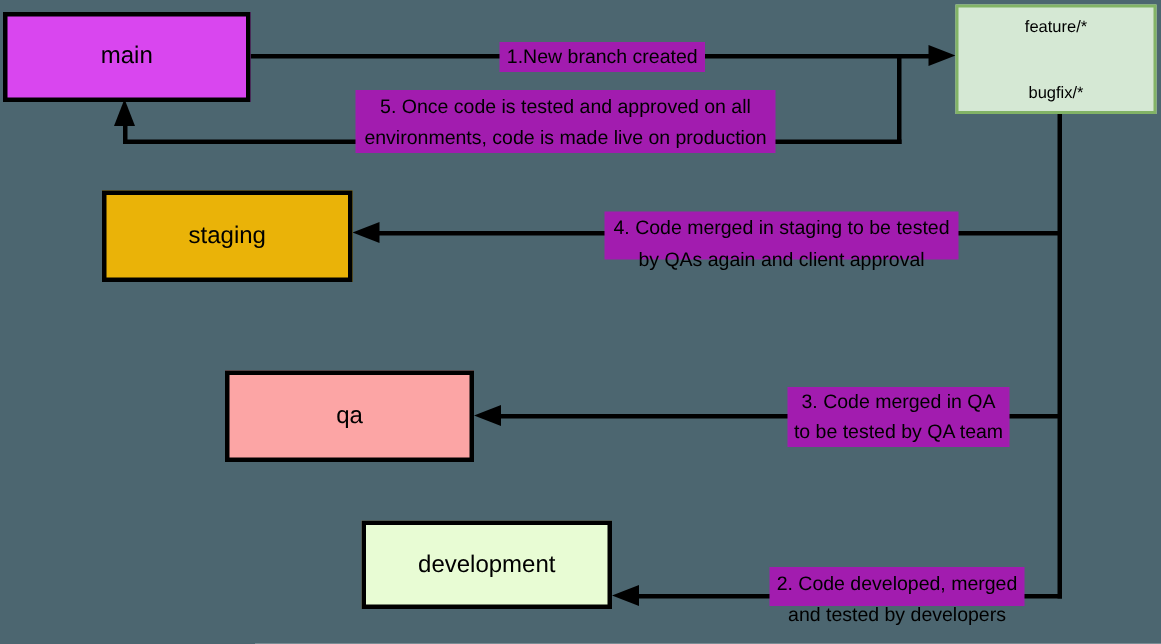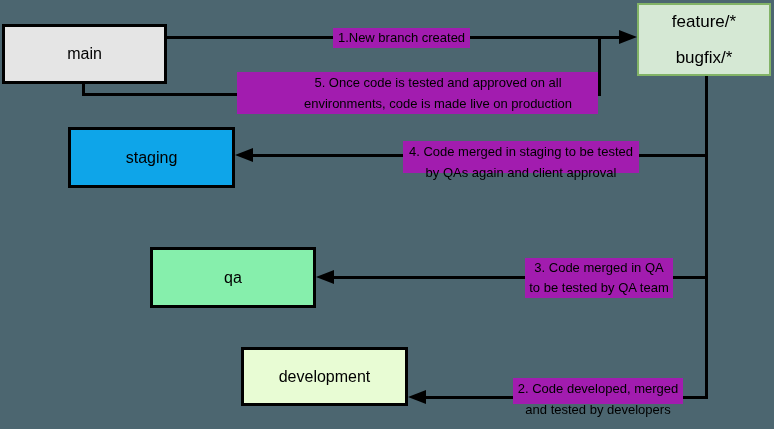--- a/index.html
+++ b/index.html
@@ -14,25 +14,25 @@
   .node {
     position: absolute;
     box-sizing: border-box;
     display: flex;
     align-items: center;
     justify-content: center;
     font-size: 16px;
     color: #000;
     z-index: 4;
   }
-  .node-main        { left: 2px;   top: 8px;   width: 165px; height: 60px; background: #e5e5e5; border: 3px solid #000; margin-top: 16px; }
+  .node-main        { left: 2px;   top: 8px;   width: 165px; height: 60px; background: #d946ef; border: 3px solid #000; }
   .node-feature     { left: 637px; top: 3px;   width: 134px; height: 73px; background: #d5e8d4; border: 2px solid #82b366;
-                      flex-direction: column; justify-content: space-between; padding: 7px 0 6px 0; font-size: 17px; }
-  .node-staging     { left: 68px;  top: 127px; width: 167px; height: 61px; background: #0ea5e9; border: 3px solid #000; }
-  .node-qa          { left: 150px; top: 247px; width: 166px; height: 61px; background: #86efac; border: 3px solid #000; }
+                      flex-direction: column; justify-content: space-between; padding: 7px 0 6px 0; font-size: 11px; }
+  .node-staging     { left: 68px;  top: 127px; width: 167px; height: 61px; background: #eab308; border: 3px solid #000; }
+  .node-qa          { left: 150px; top: 247px; width: 166px; height: 61px; background: #fca5a5; border: 3px solid #000; }
   .node-development { left: 241px; top: 347px; width: 167px; height: 59px; background: #e8fcd4; border: 3px solid #000; }
 
   .line { position: absolute; background: #000; z-index: 1; }
   .l-edge1   { left: 167px; top: 36px;  width: 454px; height: 3px; }
   .l-branchv { left: 598px; top: 36px;  width: 3px;   height: 60px; }
   .l-edge5h  { left: 82px;  top: 93px;  width: 519px; height: 3px; }
   .l-edge5v  { left: 82px;  top: 82px;  width: 3px;   height: 14px; }
   .l-spine   { left: 705px; top: 75px;  width: 3px;   height: 324px; }
   .l-edge4   { left: 250px; top: 154px; width: 458px; height: 3px; }
   .l-edge3   { left: 330px; top: 276px; width: 378px; height: 3px; }
@@ -51,21 +51,21 @@
   .edge-label {
     position: absolute;
     background: #a21caf;
     color: #000;
     font-size: 13px;
     line-height: 20px;
     text-align: center;
     z-index: 5;
   }
   .el-1 { left: 333px; top: 28px;  width: 137px; height: 20px; }
-  .el-5 { left: 237px; top: 72px;  width: 320px; height: 42px; line-height: 21px; padding-left: 41px; }
+  .el-5 { left: 237px; top: 60px;  width: 280px; height: 42px; line-height: 21px; }
   .el-4 { left: 403px; top: 141px; width: 236px; height: 32px; line-height: 21px; }
   .el-3 { left: 525px; top: 258px; width: 148px; height: 40px; }
   .el-2 { left: 513px; top: 378px; width: 170px; height: 26px; line-height: 21px; }
 </style>
 </head>
 <body>
 
 <div class="canvas">
 
   <div class="line l-edge1"></div>

